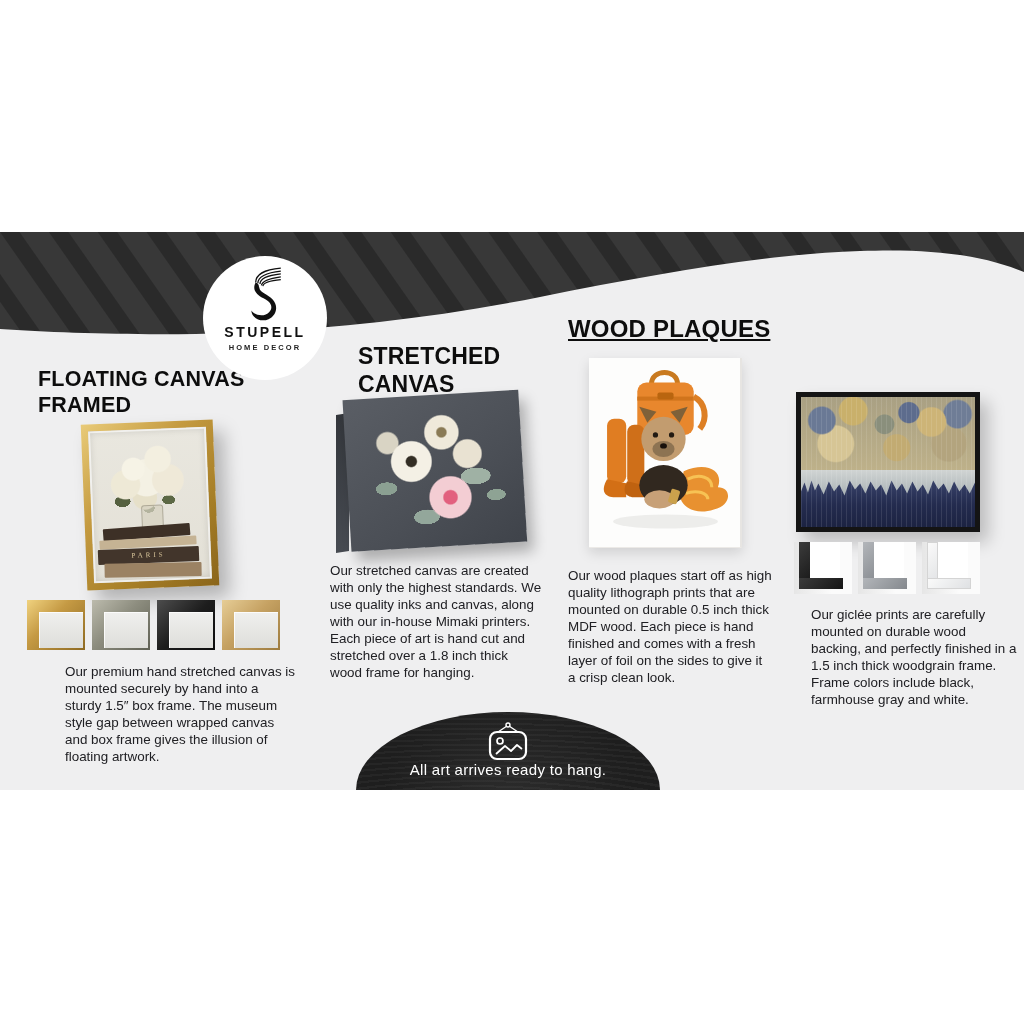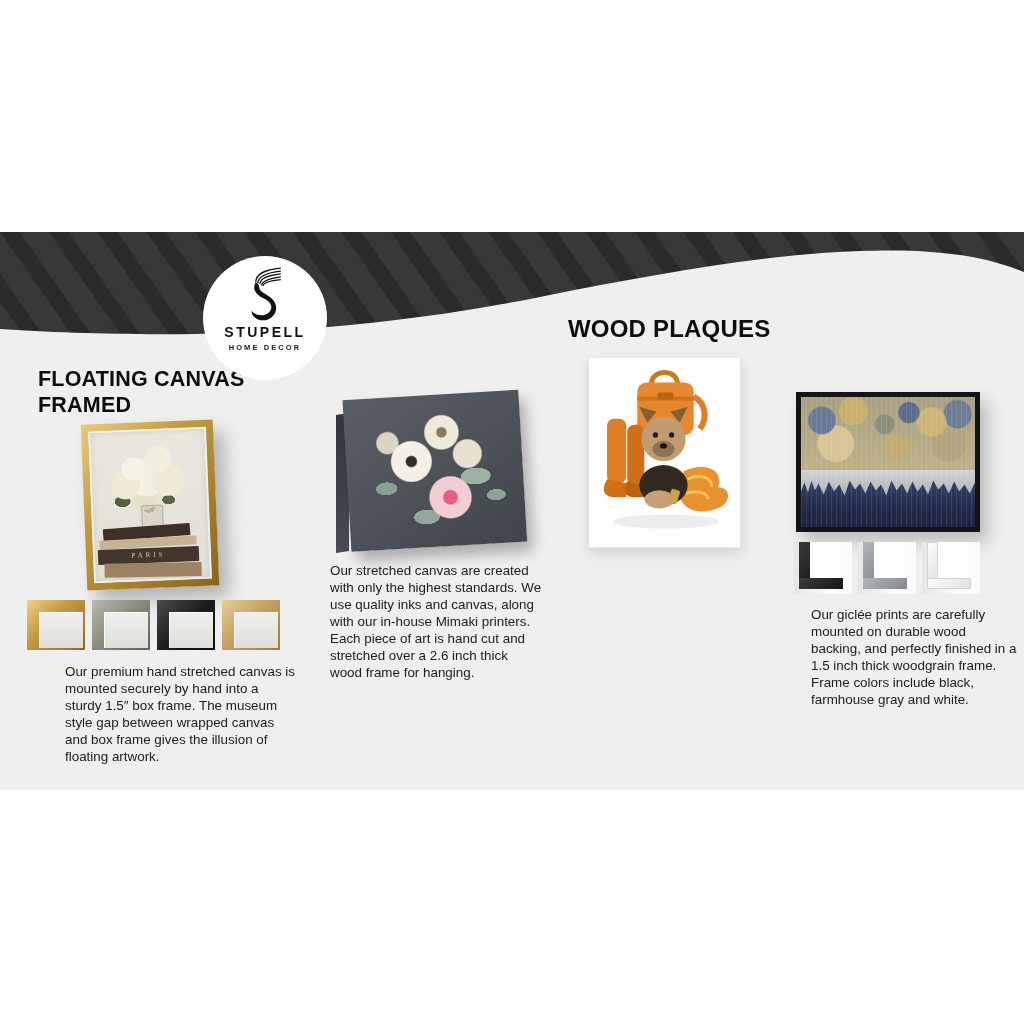--- a/index.html
+++ b/index.html
@@ -18,21 +18,21 @@
         justify-content:flex-start;padding-top:10px;box-sizing:border-box;}
   .logo-s{width:46px;height:56px;}
   .logo-name{font-size:14px;font-weight:700;letter-spacing:2.5px;color:#111;margin-top:2px;}
   .logo-tag{font-size:7.5px;font-weight:600;letter-spacing:2.1px;color:#222;margin-top:3px;}
 
   
   .h{position:absolute;color:#0d0d0d;font-weight:700;letter-spacing:0.2px;}
   .h span{display:block;}
   .h1c{left:38px;top:366px;font-size:21.5px;line-height:26px;}
   .h2c{left:358px;top:342px;font-size:23px;line-height:28px;}
-  .h3c{left:568px;top:315px;font-size:24px;line-height:28px;}
+  .h3c{left:568px;top:315px;font-size:24px;line-height:28px;text-decoration:underline;}
   .h4c{left:795px;top:354px;font-size:23px;line-height:28px;}
 
   
   .desc{position:absolute;font-size:13.4px;line-height:17px;color:#202024;margin:0;}
   .d1{left:50px;top:663px;width:230px;margin-left:15px;}
   .d2{left:330px;top:562px;width:212px;}
   .d3{left:568px;top:567px;width:204px;}
   .d4{left:795px;top:606px;width:208px;margin-left:16px;}
 
   
@@ -201,27 +201,31 @@
     <div class="sw1 sw1-black">
         <div class="cnv"></div>
       </div>
     <div class="sw1 sw1-champagne">
         <div class="cnv"></div>
       </div>
   </div>
 
   <p class="desc d1">Our premium hand stretched canvas is mounted securely by hand into a sturdy 1.5″ box frame. The museum style gap between wrapped canvas and box frame gives the illusion of floating artwork.</p>
 
+  <div class="h h2c">
+    <span>STRETCHED</span>
+    <span>CANVAS</span>
+  </div>
 
   <div class="canvas2">
     <div class="canvas2-side"></div>
     <div class="canvas2-front"></div>
   </div>
 
-  <p class="desc d2">Our stretched canvas are created with only the highest standards. We use quality inks and canvas, along with our in-house Mimaki printers. Each piece of art is hand cut and stretched over a 2.6 inch thick wood frame for hanging.</p>
+  <p class="desc d2">Our stretched canvas are created with only the highest standards. We use quality inks and canvas, along with our in-house Mimaki printers. Each piece of art is hand cut and stretched over a 1.8 inch thick wood frame for hanging.</p>
 
   <div class="h h3c">
     <span>WOOD PLAQUES</span>
   </div>
 
   <div class="plaque">
     <svg width="131" height="170" viewBox="0 0 130 168">
       <ellipse cx="66" cy="154" rx="52" ry="7" fill="#ededeb"></ellipse>
       <path d="M52 18 C52 2 78 2 78 18" fill="none" stroke="#c97a1f" stroke-width="5"></path>
       <rect x="38" y="16" width="56" height="52" rx="9" fill="#e8872d"></rect>
@@ -240,20 +244,21 @@
       <path d="M80 56 l8 -16 l-17 5 z" fill="#7e6139"></path>
       <circle cx="64" cy="72" r="22" fill="#c29c6f"></circle>
       <ellipse cx="64" cy="82" rx="11" ry="8" fill="#8d7352"></ellipse>
       <circle cx="56" cy="68" r="2.6" fill="#221a12"></circle>
       <circle cx="72" cy="68" r="2.6" fill="#221a12"></circle>
       <ellipse cx="64" cy="79" rx="3.4" ry="2.6" fill="#17100b"></ellipse>
       <rect x="70" y="122" width="9" height="14" rx="2" fill="#caa14c" transform="rotate(18 74 129)"></rect>
     </svg>
   </div>
 
+  <p class="desc d3">Our wood plaques start off as high quality lithograph prints that are mounted on durable 0.5 inch thick MDF wood. Each piece is hand finished and comes with a fresh layer of foil on the sides to give it a crisp clean look.</p>
 
 
   <div class="giclee">
     <div class="giclee-art">
       <div class="g-top"></div>
       <div class="g-mid"></div>
       <div class="g-bottom"></div>
       <div class="g-streaks"></div>
     </div>
   </div>
@@ -271,14 +276,24 @@
     </div>
     <div class="sw2 sw2-white">
       <div class="inner"></div>
         <div class="fl"></div>
         <div class="fb"></div>
     </div>
   </div>
 
   <p class="desc d4">Our giclée prints are carefully mounted on durable wood backing, and perfectly finished in a 1.5 inch thick woodgrain frame. Frame colors include black, farmhouse gray and white.</p>
 
+  <div class="dome">
+    <svg class="dome-icon" width="48" height="42" viewBox="0 0 48 42">
+      <circle cx="24" cy="5" r="2" stroke="#ffffff" stroke-width="1.4" fill="none"></circle>
+      <path d="M14 12 L23 6 M34 12 L25 6" stroke="#ffffff" stroke-width="1.4" fill="none"></path>
+      <rect x="6" y="12" width="36" height="27" rx="7" fill="none" stroke="#ffffff" stroke-width="2.2"></rect>
+      <circle cx="16" cy="21" r="3" stroke="#ffffff" stroke-width="1.7" fill="none"></circle>
+      <path d="M12 34 L21 26 L27 31 L33 25 L38 29" stroke="#ffffff" stroke-width="1.8" fill="none" stroke-linejoin="round"></path>
+    </svg>
+    <div class="dome-text">All art arrives ready to hang.</div>
+  </div>
 
 </div>
 
 </body></html>

